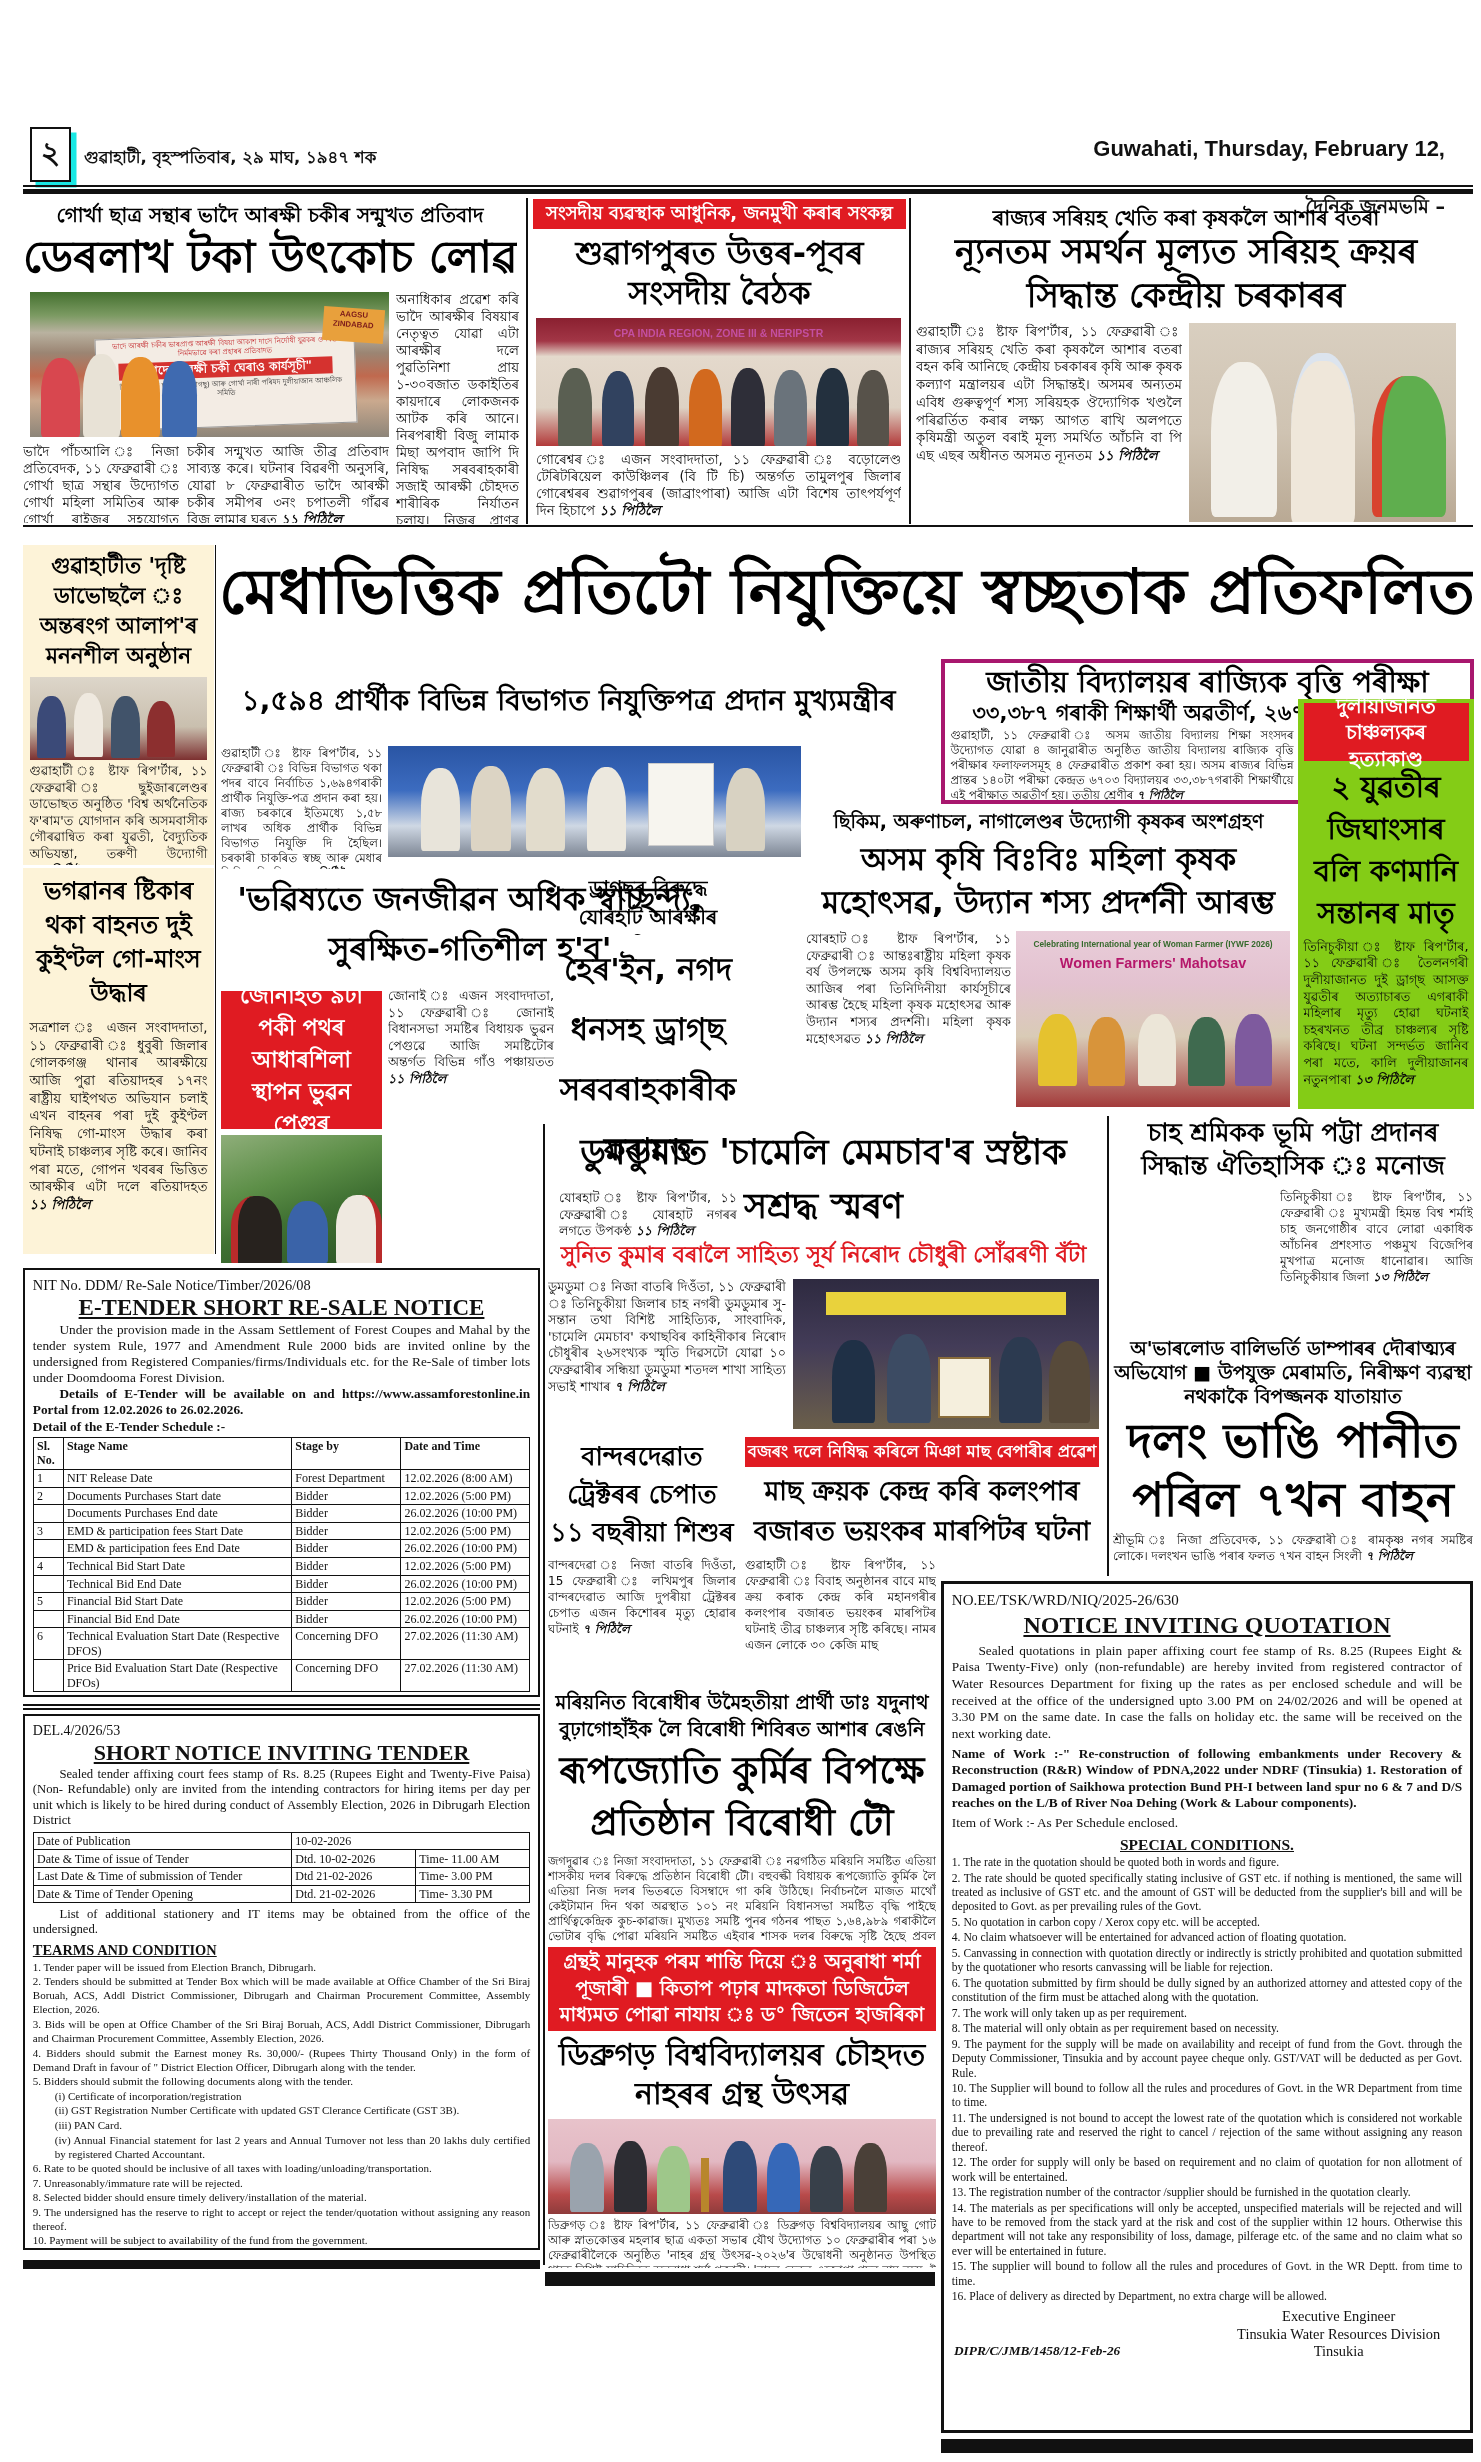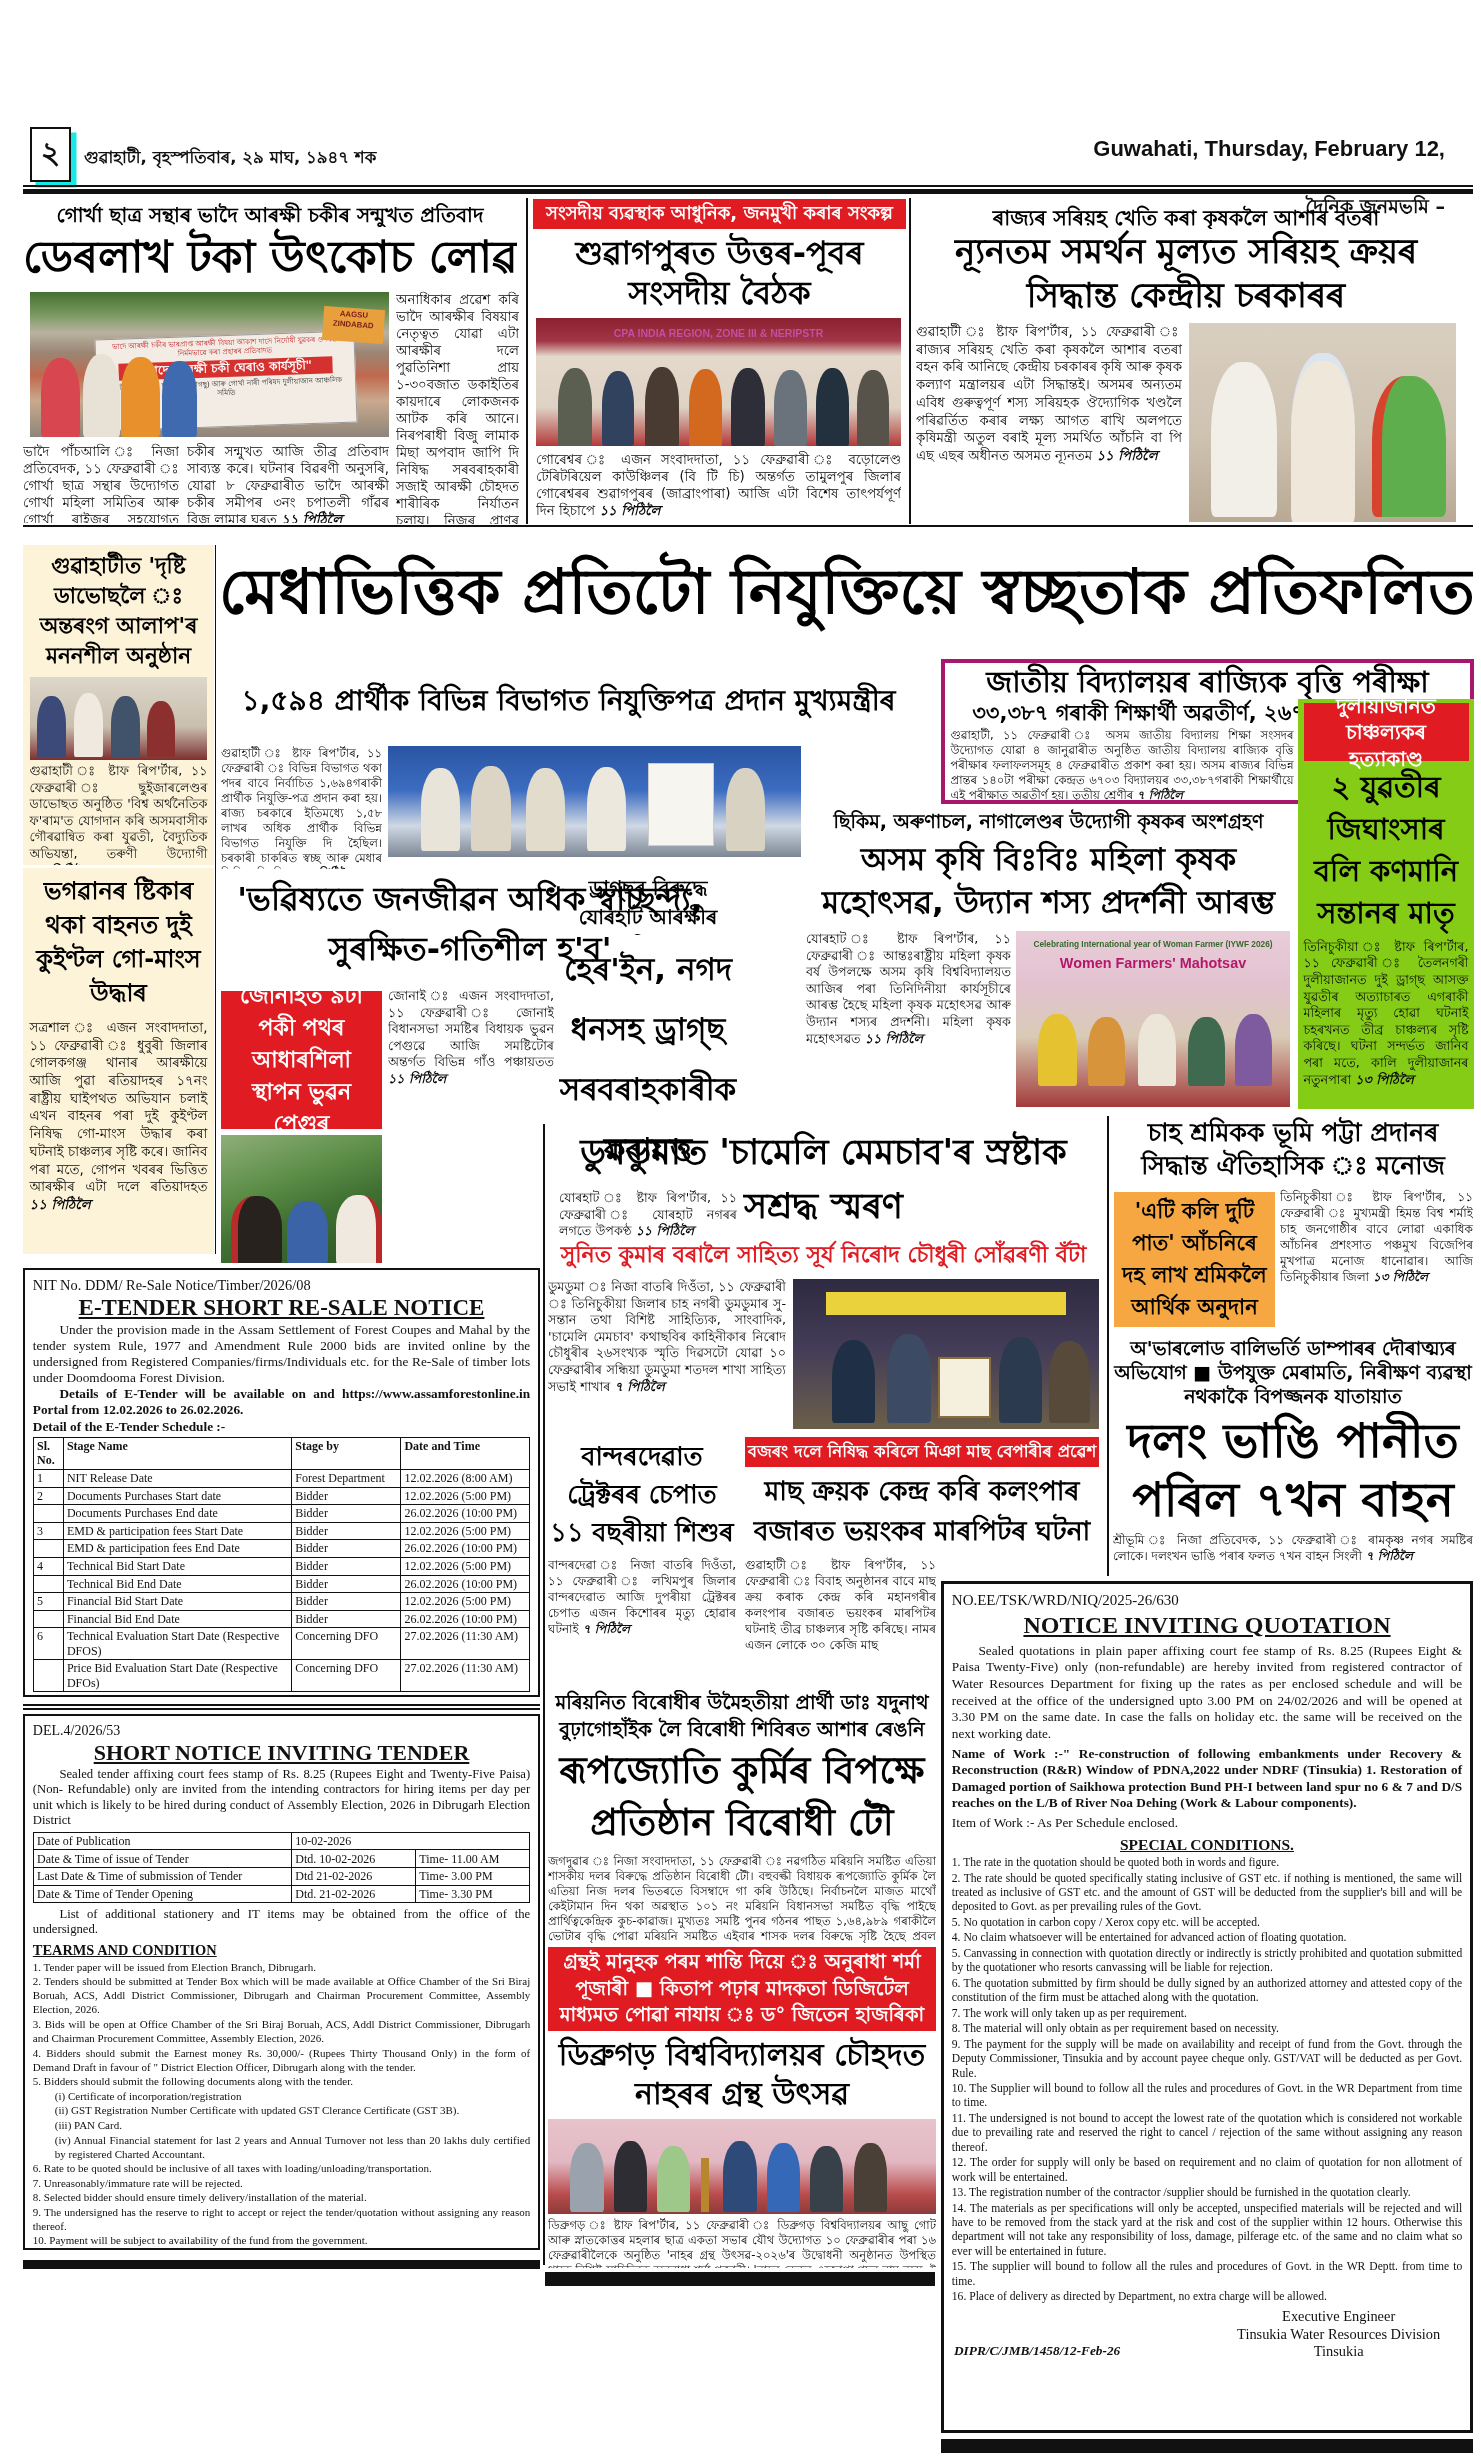--- a/index.html
+++ b/index.html
@@ -208,21 +208,21 @@
     <div class="strip" style="top:13.3px;left:33px;right:33px;height:23px;background:#e9d23c;"></div>
     <div class="fig" style="left:39px;top:61px;width:43px;height:83px;background:#1f3046;"></div>
     <div class="fig" style="left:94px;top:55px;width:44px;height:89px;background:#3c4b63;"></div>
     <div class="abs" style="left:145px;top:78px;width:53px;height:61px;background:#f5efdd;border:2.2px solid #8a6d3b;"></div>
     <div class="fig" style="left:206px;top:58px;width:43px;height:86px;background:#2c3a50;"></div>
     <div class="fig" style="left:256px;top:62px;width:41px;height:82px;background:#574a3a;"></div>
   </div>
 
   <div class="abs as hl" style="left:548px;top:1437px;width:188px;height:114px;font-size:25.5px;line-height:38px;">বান্দৰদেৱাত ট্ৰেক্টৰৰ চেপাত ১১ বছৰীয়া শিশুৰ মৃত্যু</div>
   <div class="abs as bodytxt" style="left:548px;top:1557px;width:188px;height:125px;font-size:12px;line-height:16px;">
-    <span>বান্দৰদেৱা ঃ নিজা বাতৰি দিওঁতা, ১১ ফেব্ৰুৱাৰী ঃ লখিমপুৰ জিলাৰ বান্দৰদেৱাত আজি দুপৰীয়া ট্ৰেক্টৰৰ চেপাত এজন কিশোৰৰ মৃত্যু হোৱাৰ ঘটনাই</span>
+    <span>বান্দৰদেৱা ঃ নিজা বাতৰি দিওঁতা, 15 ফেব্ৰুৱাৰী ঃ লখিমপুৰ জিলাৰ বান্দৰদেৱাত আজি দুপৰীয়া ট্ৰেক্টৰৰ চেপাত এজন কিশোৰৰ মৃত্যু হোৱাৰ ঘটনাই</span>
     <span class="jump as">৭ পিঠিলৈ</span>
   </div>
   <div class="abs as redband" style="left:745px;top:1437px;width:354px;height:30px;font-size:16.6px;">বজৰং দলে নিষিদ্ধ কৰিলে মিঞা মাছ বেপাৰীৰ প্ৰৱেশ</div>
   <div class="abs as hl" style="left:745px;top:1471px;width:354px;height:81px;font-size:26.6px;line-height:40px;">মাছ ক্ৰয়ক কেন্দ্ৰ কৰি কলংপাৰ বজাৰত ভয়ংকৰ মাৰপিটৰ ঘটনা</div>
   <div class="abs as bodytxt" style="left:745px;top:1557px;width:191px;height:125px;font-size:12px;line-height:16px;">
     <span>গুৱাহাটী ঃ ষ্টাফ ৰিপ'ৰ্টাৰ, ১১ ফেব্ৰুৱাৰী ঃ বিবাহ অনুষ্ঠানৰ বাবে মাছ ক্ৰয় কৰাক কেন্দ্ৰ কৰি মহানগৰীৰ কলংপাৰ বজাৰত ভয়ংকৰ মাৰপিটৰ ঘটনাই তীব্ৰ চাঞ্চল্যৰ সৃষ্টি কৰিছে। নামৰ এজন লোকে ৩০ কেজি মাছ</span>
   </div>
 
   <div class="abs as kick" style="left:548px;top:1690px;width:388px;height:53px;font-size:19.4px;line-height:26.6px;">মৰিয়নিত বিৰোধীৰ উমৈহতীয়া প্ৰাৰ্থী ডাঃ যদুনাথ বুঢ়াগোহাঁইক লৈ বিৰোধী শিবিৰত আশাৰ ৰেঙনি</div>
   <div class="abs as hl" style="left:548px;top:1745px;width:388px;height:104px;font-size:37px;line-height:52px;">ৰূপজ্যোতি কুৰ্মিৰ বিপক্ষে প্ৰতিষ্ঠান বিৰোধী টৌ</div>
@@ -243,21 +243,20 @@
     <div class="fig" style="left:262px;top:26.6px;width:33px;height:66px;background:#38404a;"></div>
     <div class="fig" style="left:306px;top:24px;width:33px;height:69px;background:#4a4038;"></div>
   </div>
   <div class="abs as bodytxt" style="left:548px;top:2218px;width:388px;height:50px;font-size:11.6px;line-height:15px;">
     <span>ডিব্ৰুগড় ঃ ষ্টাফ ৰিপ'ৰ্টাৰ, ১১ ফেব্ৰুৱাৰী ঃ ডিব্ৰুগড় বিশ্ববিদ্যালয়ৰ আছু গোট আৰু স্নাতকোত্তৰ মহলাৰ ছাত্ৰ একতা সভাৰ যৌথ উদ্যোগত ১০ ফেব্ৰুৱাৰীৰ পৰা ১৬ ফেব্ৰুৱাৰীলৈকে অনুষ্ঠিত 'নাহৰ গ্ৰন্থ উৎসৱ-২০২৬'ৰ উদ্বোধনী অনুষ্ঠানত উপস্থিত থাকে বিশিষ্ট সাহিত্যিক অনুৰাধা শৰ্মা পূজাৰী। 'নাহৰ কেৱল এজোপা গছৰ নাম নহয়, ই এই</span>
     
   </div>
   <div class="abs rule" style="left:545px;top:2272px;width:390px;height:14.4px;"></div>
 
   <div class="abs as hl" style="left:1113px;top:1116px;width:360px;height:69px;font-size:25px;line-height:33px;">চাহ শ্ৰমিকক ভূমি পট্টা প্ৰদানৰ সিদ্ধান্ত ঐতিহাসিক ঃ মনোজ ধানোৱাৰ</div>
-  <div class="abs as orangebox hl" style="left:1114px;top:1192px;width:161px;height:135px;font-size:21px;line-height:32px;padding:3.3px 4.4px;">'এটি কলি দুটি পাত' আঁচনিৰে দহ লাখ শ্ৰমিকলৈ আৰ্থিক অনুদান</div>
   <div class="abs as bodytxt" style="left:1280px;top:1189px;width:193px;height:140px;font-size:12px;line-height:16px;">
     <span>তিনিচুকীয়া ঃ ষ্টাফ ৰিপ'ৰ্টাৰ, ১১ ফেব্ৰুৱাৰী ঃ মুখ্যমন্ত্ৰী হিমন্ত বিশ্ব শৰ্মাই চাহ জনগোষ্ঠীৰ বাবে লোৱা একাধিক আঁচনিৰ প্ৰশংসাত পঞ্চমুখ বিজেপিৰ মুখপাত্ৰ মনোজ ধানোৱাৰ। আজি তিনিচুকীয়াৰ জিলা</span>
     <span class="jump as">১৩ পিঠিলৈ</span>
   </div>
 
   <div class="abs as kick" style="left:1113px;top:1336px;width:360px;height:71px;font-size:19px;line-height:24px;">অ'ভাৰলোড বালিভৰ্তি ডাম্পাৰৰ দৌৰাত্ম্যৰ অভিযোগ ■ উপযুক্ত মেৰামতি, নিৰীক্ষণ ব্যৱস্থা নথকাকৈ বিপজ্জনক যাতায়াত</div>
   <div class="abs as hl" style="left:1113px;top:1411px;width:360px;height:117px;font-size:47px;line-height:59px;">দলং ভাঙি পানীত পৰিল ৭খন বাহন</div>
   <div class="abs as bodytxt" style="left:1113px;top:1533px;width:360px;height:43px;font-size:12px;line-height:15.5px;">
     <span>শ্ৰীভূমি ঃ নিজা প্ৰতিবেদক, ১১ ফেব্ৰুৱাৰী ঃ ৰামকৃষ্ণ নগৰ সমষ্টিৰ লোকে। দলংখন ভাঙি পৰাৰ ফলত ৭খন বাহন সিংলী</span>
     <span class="jump as">৭ পিঠিলৈ</span>

